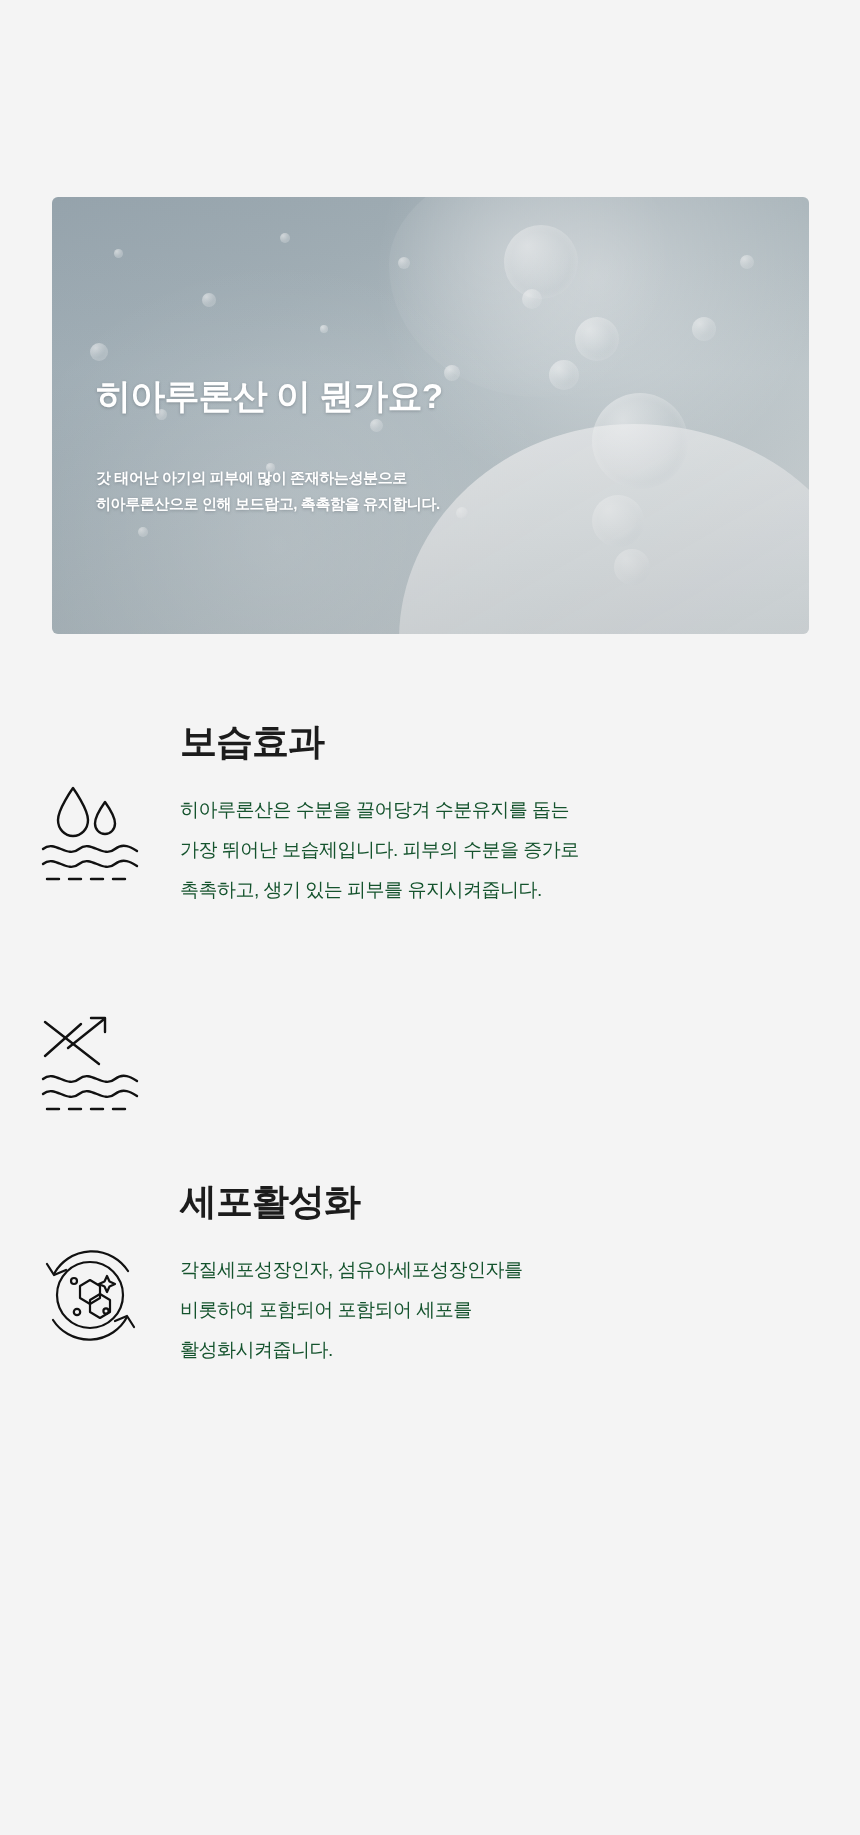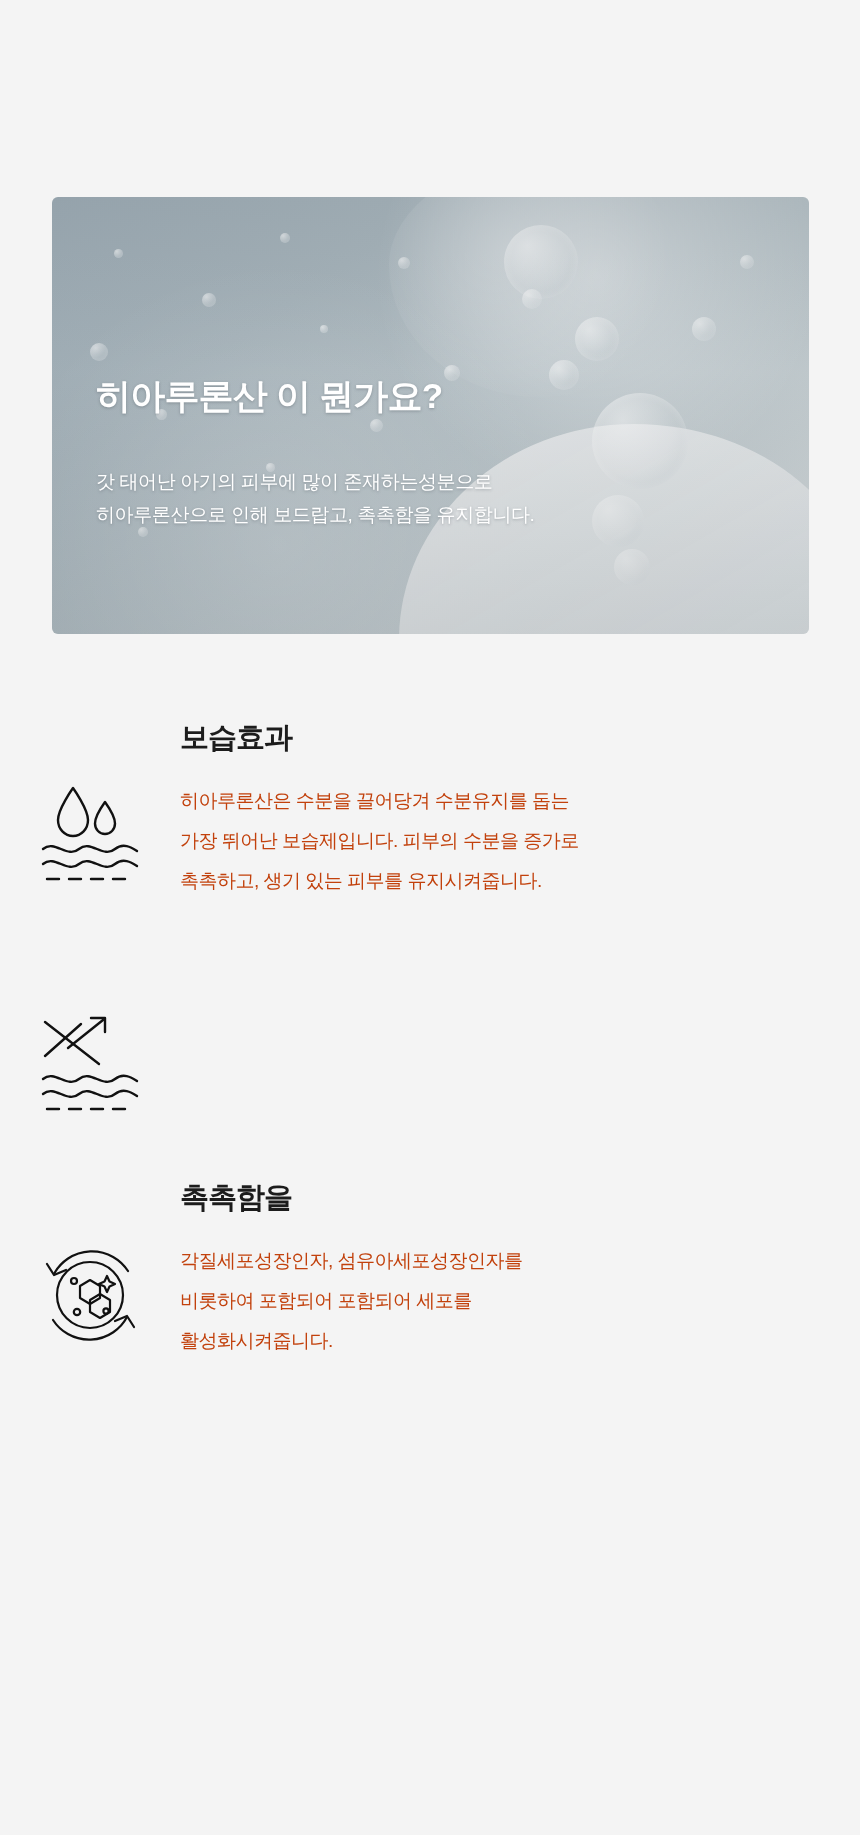--- a/index.html
+++ b/index.html
@@ -83,24 +83,24 @@
     font-size: 35px;
     font-weight: 700;
     color: #ffffff;
     letter-spacing: -0.8px;
     text-shadow: 0 1px 3px rgba(60,70,78,0.35);
     line-height: 1.2;
   }
   .hero-sub {
     margin: 0;
     padding-top: 48px;
-    font-size: 19px;
+    font-size: 15px;
     line-height: 1.75;
     color: #ffffff;
-    font-weight: 400;
+    font-weight: 700;
     letter-spacing: -0.4px;
     text-shadow: 0 1px 3px rgba(60,70,78,0.35);
     white-space: pre-line;
   }
 
   
   .features {
     position: absolute;
     left: 0;
     top: 720px;
@@ -118,32 +118,32 @@
     display: flex;
     justify-content: center;
     padding-top: 58px;
   }
   .feature-body {
     flex: 1 1 auto;
     padding-right: 80px;
   }
   .feature-title {
     margin: 0;
-    font-size: 29px;
+    font-size: 37px;
     font-weight: 700;
     color: #1c1c1c;
     letter-spacing: -1px;
     line-height: 1.2;
   }
   .feature-desc {
     margin: 0;
     padding-top: 26px;
     font-size: 19px;
     line-height: 2.1;
-    color: #c2410c;
+    color: #14532d;
     letter-spacing: -0.5px;
     white-space: pre-line;
   }
   svg { display: block; }
 </style>
 </head>
 <body>
 
 <div class="page">
 
@@ -225,21 +225,21 @@
           <circle cx="57" cy="57" r="33"></circle>
           <path d="M47 48 l10 -6 l10 6 v12 l-10 6 l-10 -6 z"></path>
           <path d="M67 48 l10 -6 l10 6 v12 l-10 6 l-10 -6 z" transform="translate(-10,14)"></path>
           <path d="M74 38 l2.5 5.5 l5.5 2.5 l-5.5 2.5 l-2.5 5.5 l-2.5 -5.5 l-5.5 -2.5 l5.5 -2.5 z"></path>
           <circle cx="41" cy="43" r="3"></circle>
           <circle cx="44" cy="74" r="3.2"></circle>
           <circle cx="73" cy="73" r="2.6"></circle>
         </svg>
       </div>
       <div class="feature-body">
-        <h2 class="feature-title">촉촉함을</h2>
+        <h2 class="feature-title">세포활성화</h2>
         <p class="feature-desc">각질세포성장인자, 섬유아세포성장인자를
 비롯하여 포함되어 포함되어 세포를
 활성화시켜줍니다.</p>
       </div>
     </div>
 
   </section>
 </div>
 
 </body></html>

